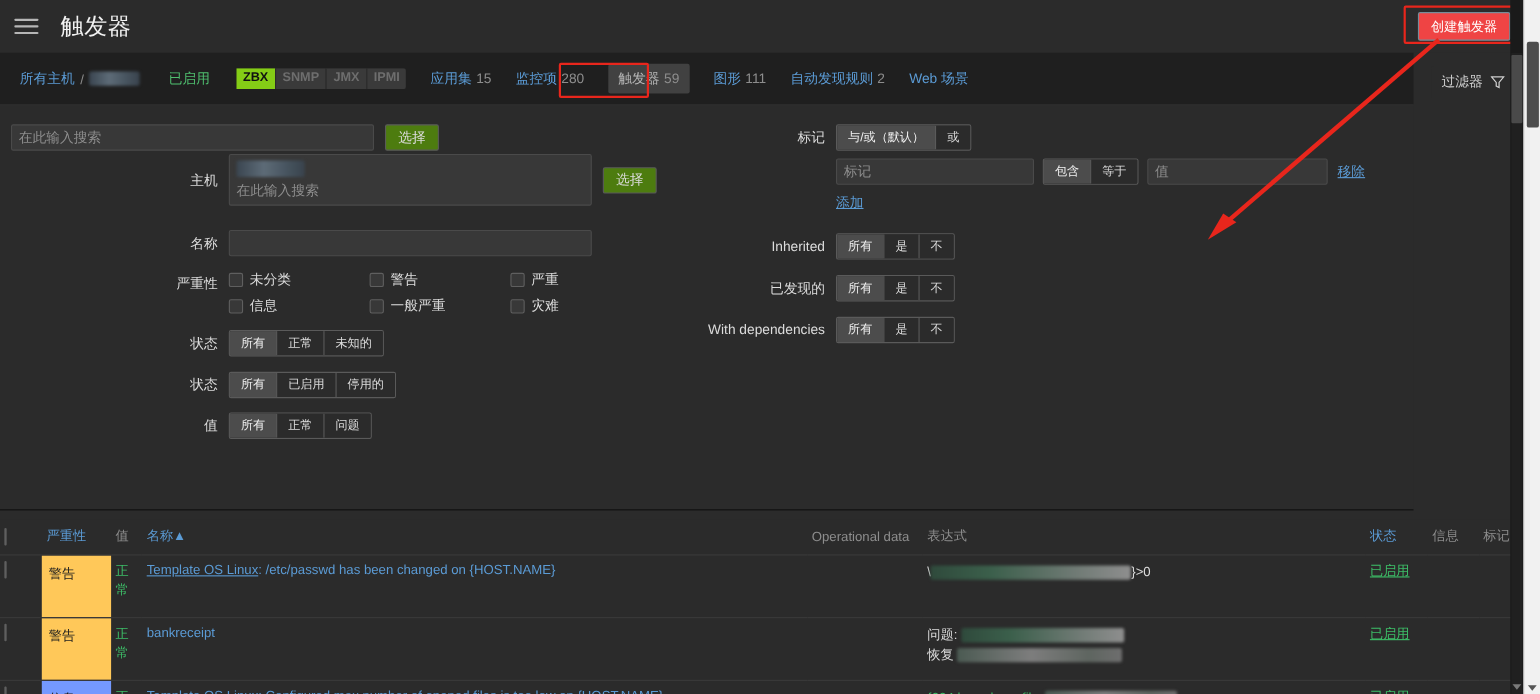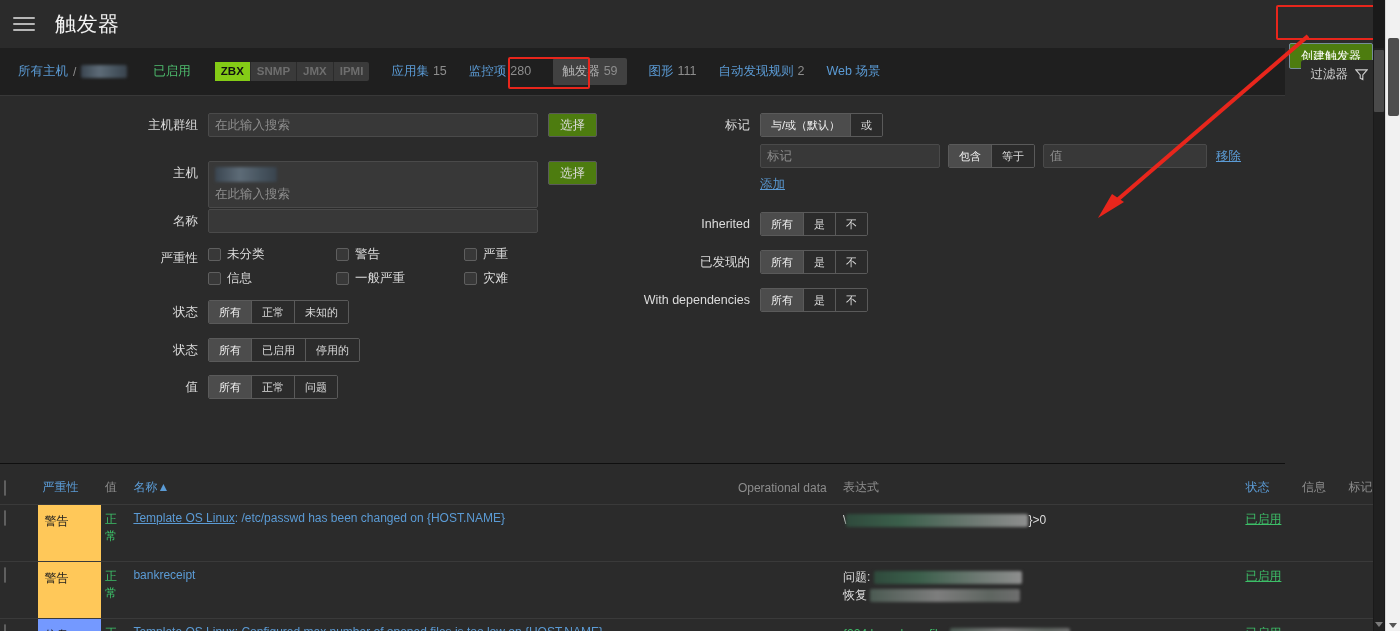--- a/index.html
+++ b/index.html
@@ -18,24 +18,23 @@
     background: #2b2b2b;
     display: flex; align-items: center;
   }
   .burger { margin-left: 13px; width: 24px; height: 24px; display: flex;
     flex-direction: column; justify-content: center; gap: 4px; cursor: pointer; }
   .burger span { display: block; height: 2px; width: 22px; background: #b6b6b6; border-radius: 1px; }
   .page-title { margin-left: 18px; color: #f2f2f2; font-size: 21px; font-weight: normal; letter-spacing: .5px; }
 
   .create-btn {
     position: absolute; right: 27px; top: 11px;
-    background: #4d7c0f; color: #fff; border: 1px solid #768d99;
+    background: #ef4444; color: #fff; border: 1px solid #768d99;
     border-radius: 2px; padding: 4px 11px; font-size: 12px; cursor: pointer;
     line-height: 16px;
-    margin-top: 32px;
   }
   .create-hl {
     position: absolute; right: 20px; top: 5px; width: 104px; height: 35px;
     border: 2px solid #e8261c; border-radius: 2px; pointer-events: none;
   }
 
   
   .subnav {
     position: absolute; top: 48px; left: 0; width: 1285px; height: 48px;
     background: #1f1f1f; display: flex; align-items: center; padding-left: 18px;
@@ -232,26 +231,25 @@
   <div class="filter-toggle">
     <span>过滤器</span>
     <svg width="13" height="13" viewBox="0 0 14 14">
       <polygon points="1,2 13,2 8.4,7.4 8.4,12.5 5.6,11 5.6,7.4" fill="none" stroke="#cfcfcf" stroke-width="1.2"></polygon>
     </svg>
   </div>
 
   <div class="filter-panel">
 
     <div class="frow" style="left:0; top:17px; width:600px;">
-      <div class="flabel" style="width:198px">主机群组</div>
       <input class="ftext" style="width: 330px; margin-left: 10px;" placeholder="在此输入搜索">
       <button class="selbtn" style="margin-left:10px">选择</button>
     </div>
 
-    <div class="frow" style="left:0; top:65px; width:600px;">
+    <div class="frow" style="left:0; top:44px; width:600px;align-items:center;">
       <div class="flabel" style="width:198px">主机</div>
       <div class="multiselect" style="margin-left:10px">
         <div style="height:18px"><span class="redact" style="width:62px;height:15px"></span></div>
         <div class="ms-placeholder">在此输入搜索</div>
       </div>
       <button class="selbtn" style="margin-left:10px">选择</button>
     </div>
 
     <div class="frow" style="left:0; top:113px; width:600px;">
       <div class="flabel" style="width:198px">名称</div>

